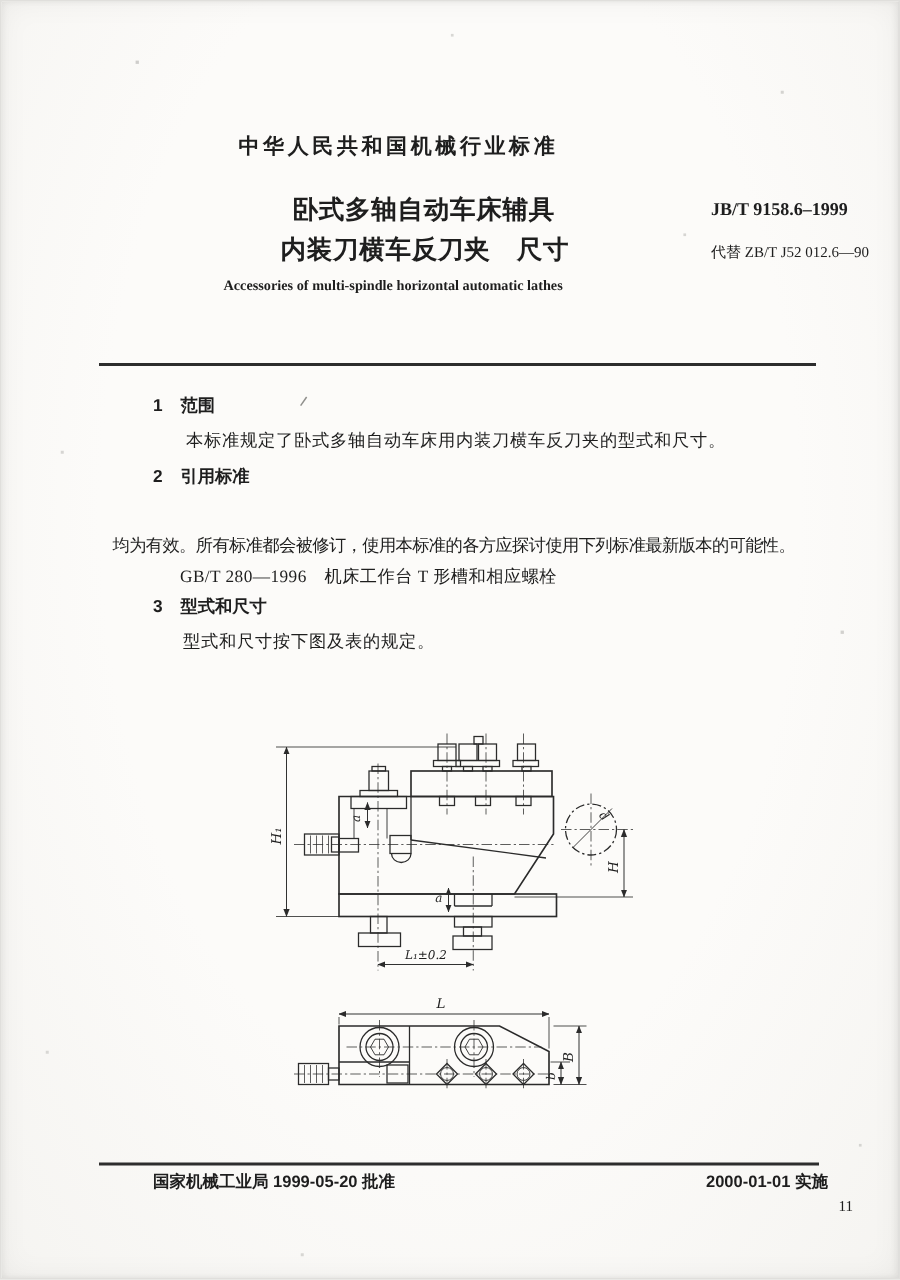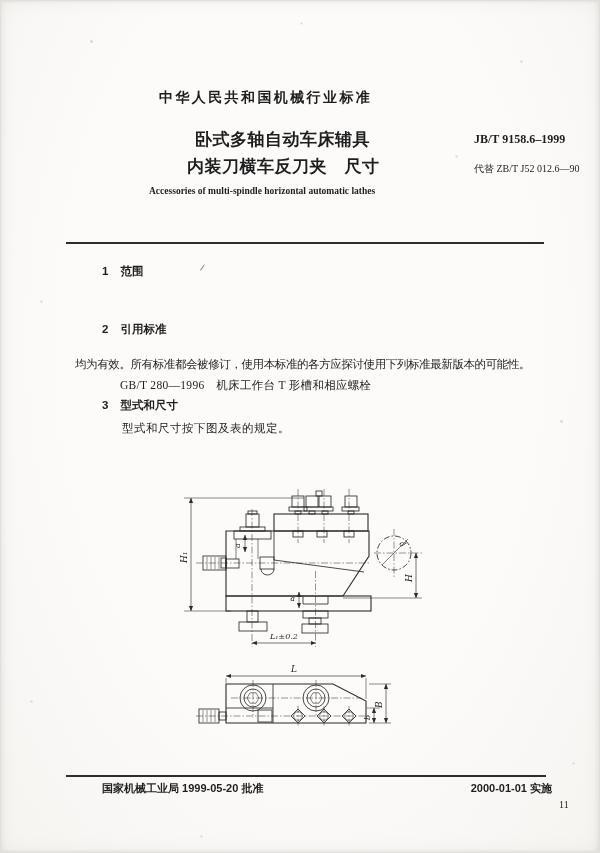--- a/index.html
+++ b/index.html
@@ -45,22 +45,23 @@
   <div class="abs hei b" style="left:158px;top:129px;font-size:17px;letter-spacing:.5px;text-align:right;">卧式多轴自动车床辅具</div>
   <div class="abs hei b" style="left:150px;top:156px;font-size:17px;letter-spacing:.5px;">内装刀横车反刀夹　尺寸</div>
   <div class="abs song b" style="left:437px;top:132px;font-size:12px;">JB/T 9158.6–1999</div>
   <div class="abs song" style="left:437px;top:162px;font-size:10px;">代替 ZB/T J52 012.6—90</div>
   <div class="abs song b" style="left:112px;top:185px;font-size:9.5px;">Accessories of multi-spindle horizontal automatic lathes</div>
   <div class="rule" style="left:65px;top:241px;width:478px;height:2px;"></div>
 
   <div class="abs hei b heading" style="left:65px;top:264px;font-size:11.5px;">
     <span class="no">1</span><span>范围</span>
   </div>
-
-  <div class="abs hei b heading" style="left:65px;top:311px;font-size:11.5px;margin-top:11px;">
+  <div class="abs song" style="left:87px;top:287px;font-size:11.5px;letter-spacing:.5px;">本标准规定了卧式多轴自动车床用内装刀横车反刀夹的型式和尺寸。</div>
+
+  <div class="abs hei b heading" style="left:65px;top:311px;font-size:11.5px;">
     <span class="no">2</span><span>引用标准</span>
   </div>
   <div class="abs song" style="left:38px;top:357px;font-size:11.5px;letter-spacing:-.4px;">均为有效。所有标准都会被修订，使用本标准的各方应探讨使用下列标准最新版本的可能性。</div>
   <div class="abs song" style="left:83px;top:378px;font-size:11.5px;letter-spacing:.3px;">GB/T 280—1996　机床工作台 T 形槽和相应螺栓</div>
 
   <div class="abs hei b heading" style="left:65px;top:398px;font-size:11.5px;">
     <span class="no">3</span><span>型式和尺寸</span>
   </div>
   <div class="abs song" style="left:85px;top:421px;font-size:11.5px;letter-spacing:.5px;">型式和尺寸按下图及表的规定。</div>
 

